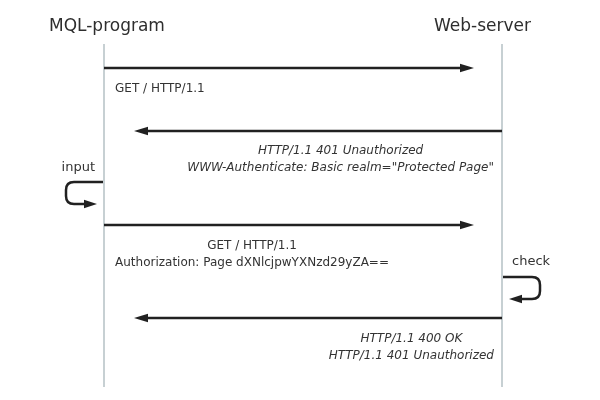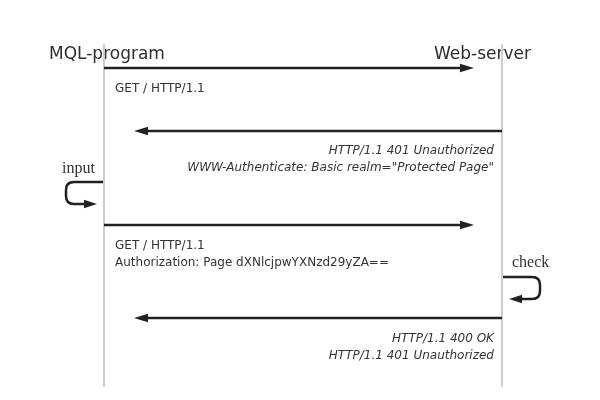--- a/index.html
+++ b/index.html
@@ -14,21 +14,20 @@
     background: #ffffff;
     font-family: "DejaVu Sans", "Liberation Sans", sans-serif;
     overflow: hidden;
   }
   .actor-title {
     position: absolute;
     top: 15px;
     font-size: 17px;
     color: #2e2e2e;
     white-space: nowrap;
-    margin-top: 28px;
   }
   .actor-title.left  { left: 49px; }
   .actor-title.right { left: 434px; }
   .lifeline {
     position: absolute;
     top: 44px;
     width: 2px;
     height: 343px;
     background: #c7d0d3;
   }
@@ -40,27 +39,26 @@
     top: 0;
   }
   .msg-label {
     position: absolute;
     font-size: 12px;
     line-height: 17px;
     color: #333333;
     white-space: nowrap;
   }
   .msg-label.align-right { text-align: right; font-style: italic; }
-  .msg-label div { white-space: nowrap; }
+  .msg-label div { white-space: nowrap; text-align: center; }
   .loop-label {
     position: absolute;
-    font-size: 16px;
+    font-size: 13px;
     color: #333333;
     white-space: nowrap;
-    font-family: Liberation Serif, serif;
   }
 </style>
 </head>
 <body>
 
 <div class="canvas">
 
   <div class="actor-title left">MQL-program</div>
   <div class="actor-title right">Web-server</div>
 

